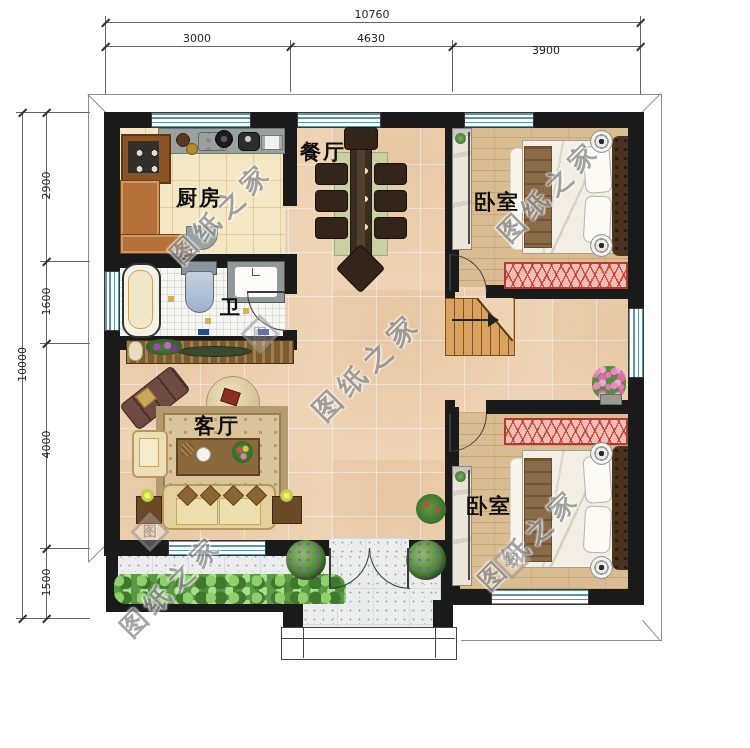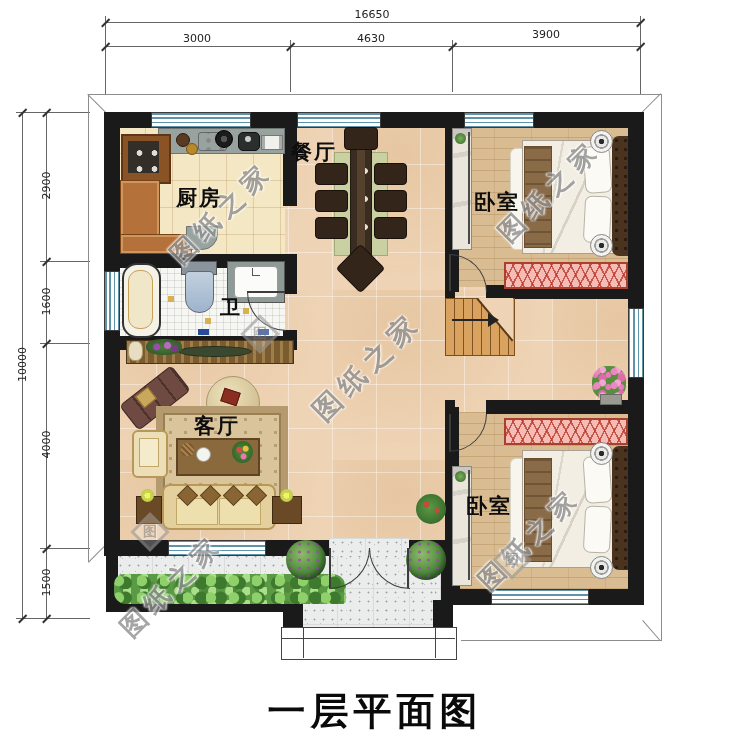--- a/index.html
+++ b/index.html
@@ -54,24 +54,24 @@
   <div class="dln" style="left:452px;top:40px;width:1px;height:52px"></div>
   <div class="dln" style="left:640px;top:16px;width:1px;height:78px"></div>
   <div class="dln" style="left:105px;top:22px;width:536px;height:1px"></div>
   <div class="dln" style="left:105px;top:46px;width:536px;height:1px"></div>
   <div class="tick" style="left:100px;top:22px"></div>
   <div class="tick" style="left:635px;top:22px"></div>
   <div class="tick" style="left:100px;top:46px"></div>
   <div class="tick" style="left:285px;top:46px"></div>
   <div class="tick" style="left:447px;top:46px"></div>
   <div class="tick" style="left:635px;top:46px"></div>
-  <div class="dtx" style="left:337px;top:8px;width:70px">16650</div>
+  <div class="dtx" style="left:337px;top:8px;width:70px">10760</div>
   <div class="dtx" style="left:175px;top:32px;width:44px">3000</div>
   <div class="dtx" style="left:349px;top:32px;width:44px">4630</div>
-  <div class="dtx" style="left:524px;top:28px;width:44px">3900</div>
+  <div class="dtx" style="left:524px;top:44px;width:44px">3900</div>
 
   <div class="dln" style="left:16px;top:112px;width:74px;height:1px"></div>
   <div class="dln" style="left:40px;top:261px;width:50px;height:1px"></div>
   <div class="dln" style="left:40px;top:343px;width:50px;height:1px"></div>
   <div class="dln" style="left:40px;top:548px;width:50px;height:1px"></div>
   <div class="dln" style="left:16px;top:618px;width:74px;height:1px"></div>
   <div class="dln" style="left:22px;top:112px;width:1px;height:507px"></div>
   <div class="dln" style="left:46px;top:112px;width:1px;height:507px"></div>
   <div class="tick" style="left:17px;top:112px"></div>
   <div class="tick" style="left:17px;top:618px"></div>
@@ -263,20 +263,19 @@
       <span>图</span>
     </div>
   <div class="wml" style="left:136px;top:518px">
       <span>图</span>
     </div>
   <div class="wml" style="left:498px;top:546px">
       <span>图</span>
     </div>
 
   <div class="rl" style="left:176px;top:184px">厨房</div>
-  <div class="rl" style="left:291px;top:138px">餐厅</div>
+  <div class="rl" style="left:300px;top:138px">餐厅</div>
   <div class="rl" style="left:474px;top:188px">卧室</div>
   <div class="rl" style="left:220px;top:294px;font-size:20px">卫</div>
   <div class="rl" style="left:194px;top:412px">客厅</div>
   <div class="rl" style="left:466px;top:492px">卧室</div>
 
-  <div class="title" style="top:686px">一层平面图</div>
 </div>
 
 </body></html>

